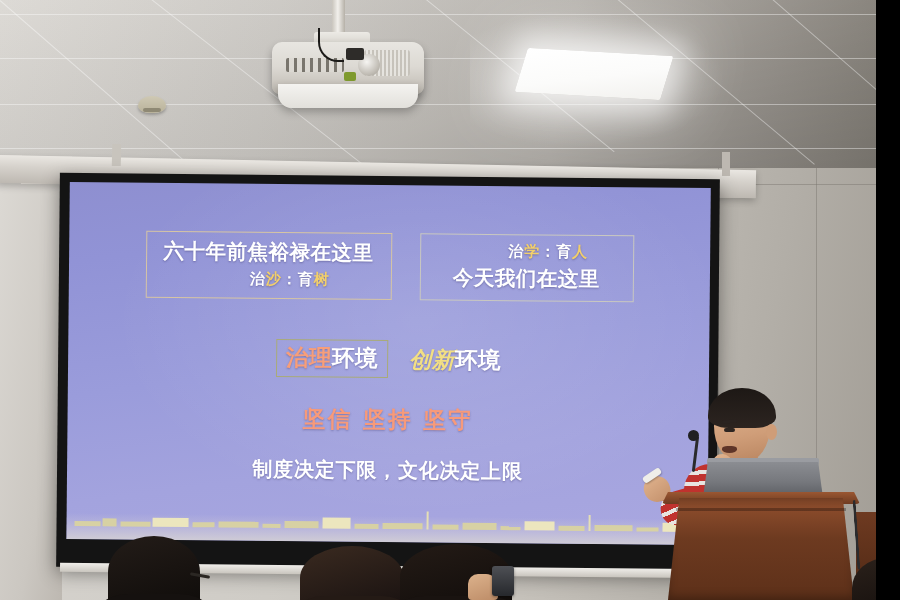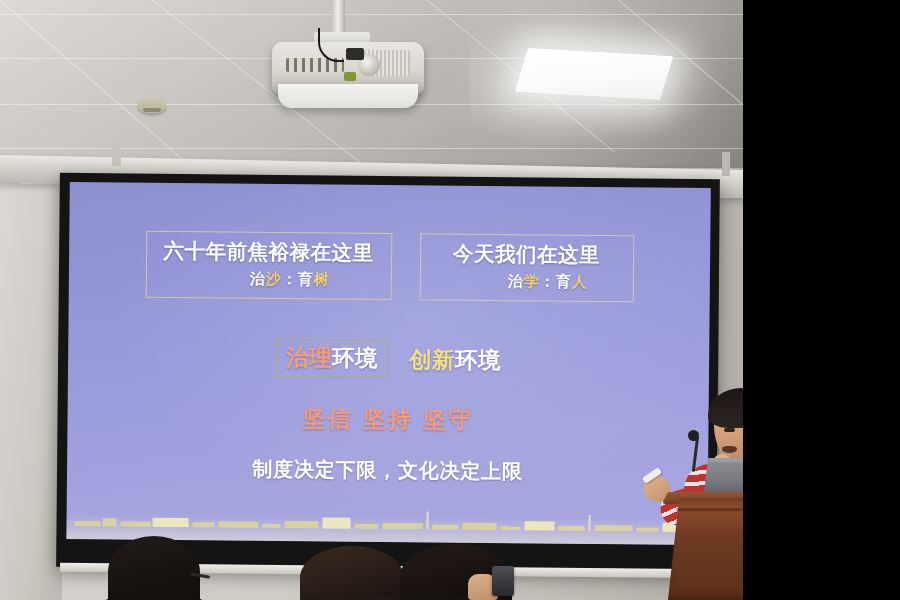--- a/index.html
+++ b/index.html
@@ -2,21 +2,21 @@
 <html><head>
 <meta charset="utf-8">
 <title>Lecture Hall Presentation</title>
 <style>
   * { margin:0; padding:0; box-sizing:border-box; }
   html,body{ background:#000; }
   body{
     font-family:"DejaVu Sans","Liberation Sans",sans-serif;
     width:900px; height:600px; overflow:hidden; position:relative;
   }
-  #scene{ position:absolute; inset:0; width:743px; height:600px; overflow:hidden; }
+  #scene{ position:absolute; inset:0; width:876px; height:600px; overflow:hidden; }
 
   
   .ceiling{
     position:absolute; left:0; top:0; width:900px; height:180px;
     background:
       linear-gradient(160deg, rgba(255,255,255,.10) 0%, rgba(0,0,0,.10) 55%, rgba(0,0,0,.26) 100%),
       linear-gradient(100deg,#d9d6d1 0%,#d2cfca 30%,#c6c2bc 62%,#a9a49d 85%,#979289 100%);
   }
   .ceil-grid{ position:absolute; inset:0; }
   .ceil-grid i{ position:absolute; background:rgba(255,255,255,.40); }
@@ -181,21 +181,21 @@
   .sline.sub{ font-size:15px; letter-spacing:1px;margin-left:43px; }
   .gold{ color:#f2cf6b; }
 
   .env-row{
     display:flex; align-items:center; gap:21px; margin-top:40px;
     font-size:22.5px; font-weight:bold; letter-spacing:.5px;
     text-shadow:0 1px 2px rgba(60,55,110,.40); white-space:nowrap;
   }
   .env-item{ color:#ffffff; }
   .env-green{ color:#cfe07e; }
-  .env-yellow{ color:#f2df84; }
+  .env-yellow{ color:#f2df84;font-style:italic; }
   .env-salmon{ color:#f79e79; }
   .env-boxed{
     border:1px solid #a9ab78; padding:2px 9px 3px;
   }
 
   .slogan{
     margin-top:26px; font-size:22.5px; font-weight:bold; color:#f79a7a;
     letter-spacing:2.5px; white-space:nowrap;
     text-shadow:0 1px 2px rgba(60,55,110,.38);
   }
@@ -431,22 +431,22 @@
       <div class="slide-inner">
 
         <div class="box-row">
 
           <div class="sbox">
             <div class="sline">六十年前焦裕禄在这里</div>
             <div class="sline sub"><span>治</span><span class="gold">沙</span><span>：</span><span>育</span><span class="gold">树</span></div>
           </div>
 
           <div class="sbox right">
+            <div class="sline sub"><span>治</span><span class="gold">学</span><span>：</span><span>育</span><span class="gold">人</span></div>
             <div class="sline">今天我们在这里</div>
-            <div class="sline sub"><span>治</span><span class="gold">学</span><span>：</span><span>育</span><span class="gold">人</span></div>
           </div>
 
         </div>
 
         <div class="env-row">
 
           <div class="env-item env-boxed"><span class="env-salmon">治理</span><span>环境</span></div>
 
           <div class="env-item"><span class="env-yellow">创新</span><span>环境</span></div>
         </div>

